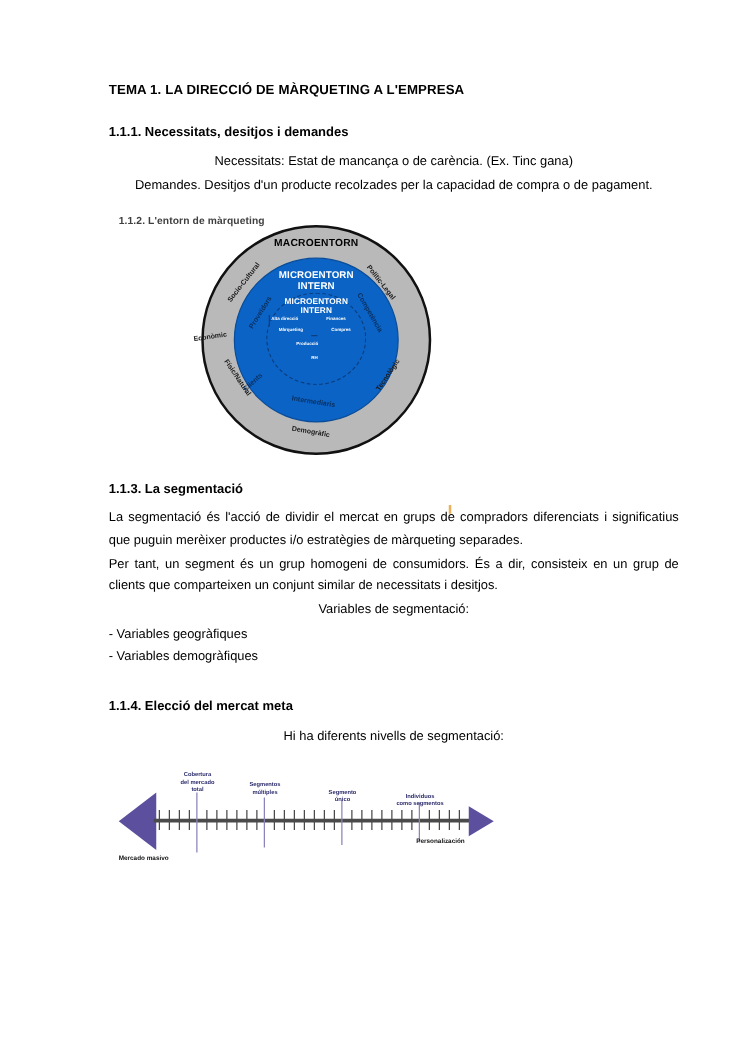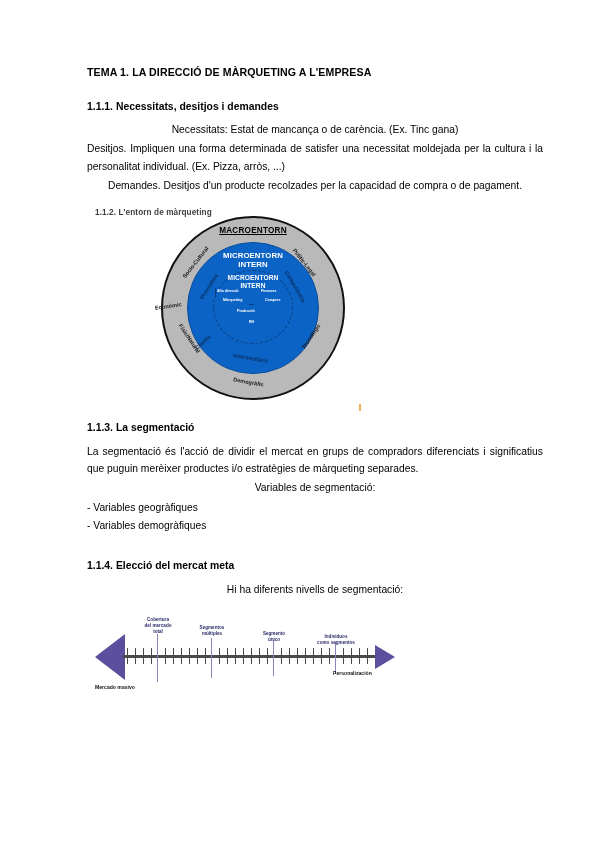--- a/index.html
+++ b/index.html
@@ -109,21 +109,20 @@
     text-align: center;
     font-weight: bold;
     line-height: 1.12;
     white-space: nowrap;
   }
   .lbl-macro {
     left: 0; top: 10px; width: 184px;
     font-size: 8.2px;
     color: #000;
     letter-spacing: 0.2px;
-    text-decoration: underline;
   }
   .lbl-micro-extern {
     left: 26px; top: 36px; width: 132px;
     font-size: 7.8px;
     color: #ffffff;
     letter-spacing: 0.1px;
   }
   .lbl-micro-intern {
     left: 36px; top: 58px; width: 112px;
     font-size: 6.6px;
@@ -228,21 +227,20 @@
 <body>
 
 <div class="page">
   <div class="content">
 
     <h1 class="doc-title">TEMA 1. LA DIRECCIÓ DE MÀRQUETING A L'EMPRESA</h1>
 
     <div class="blk">
       <h2 class="section-title">1.1.1. Necessitats, desitjos i demandes</h2>
       <p class="para nojust">Necessitats: Estat de mancança o de carència. (Ex. Tinc gana)</p>
-      <p class="para">Desitjos. Impliquen una forma determinada de satisfer una necessitat moldejada per la cultura i la personalitat individual. (Ex. Pizza, arròs, ...)</p>
       <p class="para nojust">Demandes. Desitjos d'un producte recolzades per la capacidad de compra o de pagament.</p>
     </div>
 
     <div class="fig-environment">
       <div class="fig-caption">1.1.2. L'entorn de màrqueting</div>
 
       <div class="circle-wrap">
         <div class="ring-outer"></div>
         <div class="ring-mid"></div>
         <div class="ring-inner"></div>
@@ -279,20 +277,21 @@
         <div class="arc-label arc-mid" style="left:34px; top:68px; transform: rotate(-58deg);">Proveïdors</div>
         <div class="arc-label arc-mid" style="left:116px; top:68px; transform: rotate(60deg);">Competència</div>
         <div class="arc-label arc-mid" style="left:72px; top:140px; transform: rotate(9deg);">Intermediaris</div>
         <div class="arc-label arc-mid" style="left:33px; top:124px; transform: rotate(-42deg);">Clients</div>
       </div>
     </div>
 
     <div class="blk" style="margin-top:18px;">
       <h2 class="section-title">1.1.3. La segmentació</h2>
       <p class="para">La segmentació és l'acció de dividir el mercat en grups de compradors diferenciats i significatius que puguin merèixer productes i/o estratègies de màrqueting separades.</p>
+      <p class="para">Per tant, un segment és un grup homogeni de consumidors. És a dir, consisteix en un grup de clients que comparteixen un conjunt similar de necessitats i desitjos.</p>
       <p class="para nojust">Variables de segmentació:</p>
       <div class="bullets">
         <p>- Variables geogràfiques</p>
         <p>- Variables demogràfiques</p>
       </div>
     </div>
 
     <div style="margin-top:24px;">
       <h2 class="section-title">1.1.4. Elecció del mercat meta</h2>
       <p class="para nojust">Hi ha diferents nivells de segmentació:</p>

